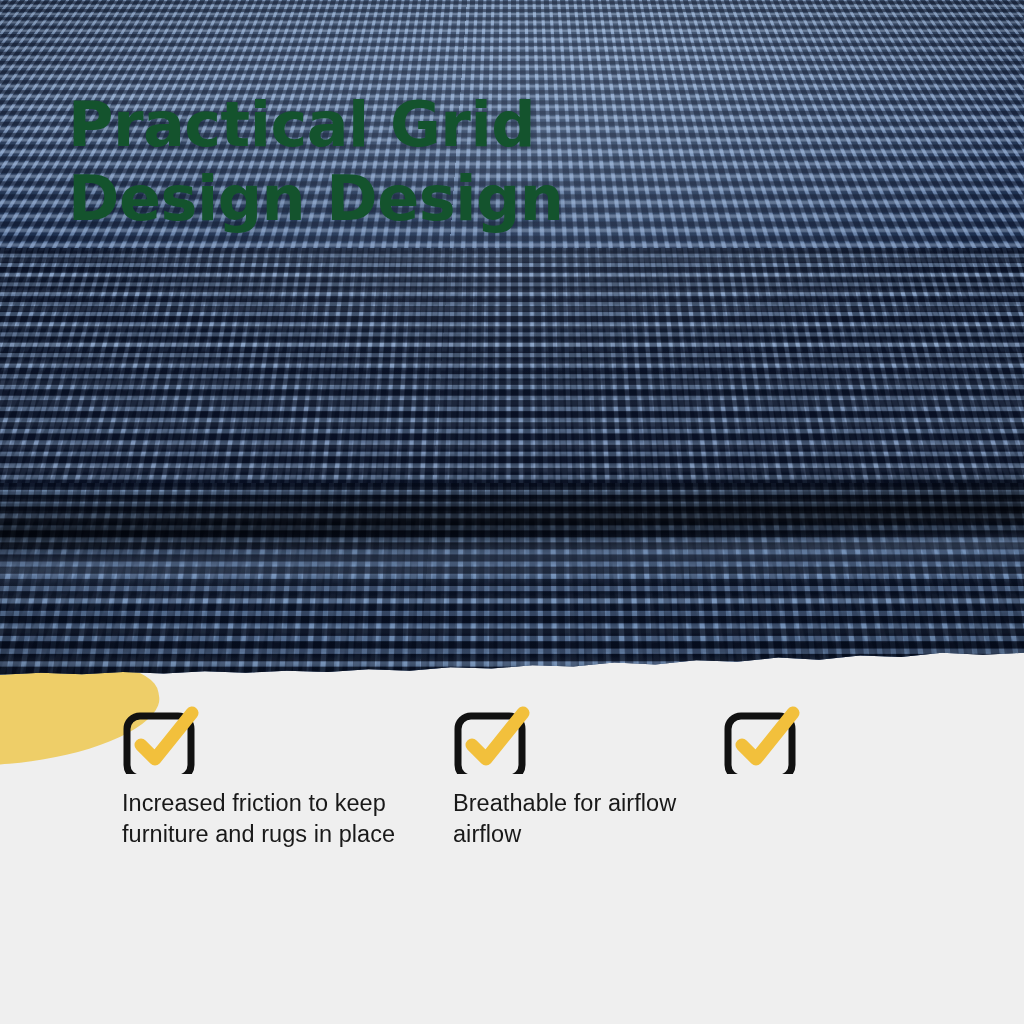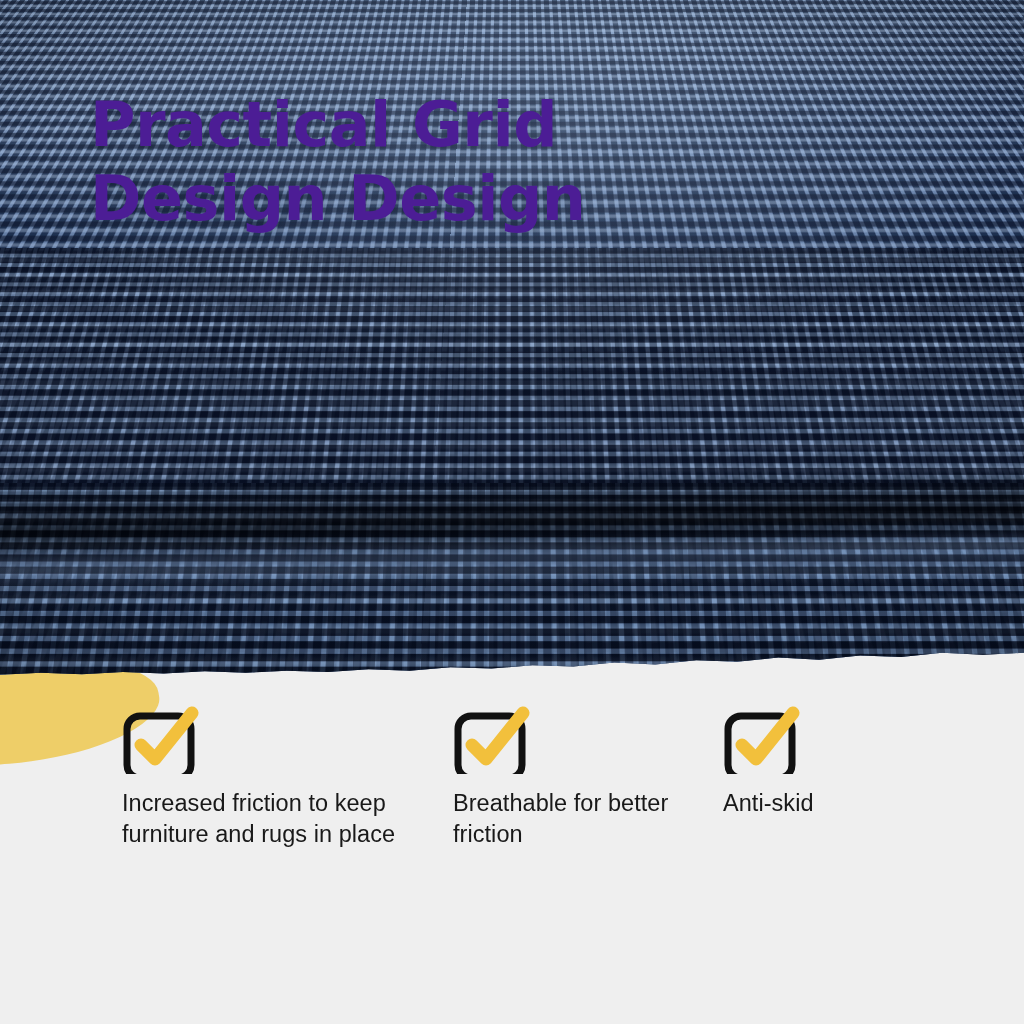--- a/index.html
+++ b/index.html
@@ -190,24 +190,24 @@
     left: 0;
     bottom: 0;
     width: 100%;
     height: 10px;
     background: linear-gradient(180deg, rgba(0,0,0,0.0) 0%, rgba(0,0,0,0.35) 100%);
   }
 
   
   .headline {
     position: absolute;
-    left: 90px;
+    left: 68px;
     top: 88px;
     width: 640px;
-    color: #4c1d95;
+    color: #14532d;
     font-family: "DejaVu Sans", sans-serif;
     font-weight: 700;
     font-size: 62px;
     line-height: 74px;
     letter-spacing: -0.5px;
     text-shadow: 0 2px 10px rgba(10,22,48,0.30);
   }
   .headline-line { display: block; white-space: nowrap; }
 
   
@@ -280,28 +280,27 @@
       <div class="feature-label">Increased friction to keep furniture and rugs in place</div>
     </div>
 
     <div class="feature feature-2">
       <span class="check-icon">
         <svg width="78" height="74" viewBox="0 0 78 74" fill="none" xmlns="http://www.w3.org/2000/svg">
           <rect x="5" y="16" width="64" height="62" rx="13" ry="13" stroke="#111111" stroke-width="7" fill="none"></rect>
           <path d="M19 45 L33 59 L70 13" stroke="#f2c03c" stroke-width="13" stroke-linecap="round" stroke-linejoin="round" fill="none"></path>
         </svg>
       </span>
-      <div class="feature-label">Breathable for better friction</div>
+      <div class="feature-label">Breathable for airflow airflow</div>
     </div>
 
     <div class="feature feature-3">
       <span class="check-icon">
         <svg width="78" height="74" viewBox="0 0 78 74" fill="none" xmlns="http://www.w3.org/2000/svg">
           <rect x="5" y="16" width="64" height="62" rx="13" ry="13" stroke="#111111" stroke-width="7" fill="none"></rect>
           <path d="M19 45 L33 59 L70 13" stroke="#f2c03c" stroke-width="13" stroke-linecap="round" stroke-linejoin="round" fill="none"></path>
         </svg>
       </span>
-      <div class="feature-label">Anti-skid</div>
     </div>
 
   </div>
 
 </div>
 
 </body></html>

